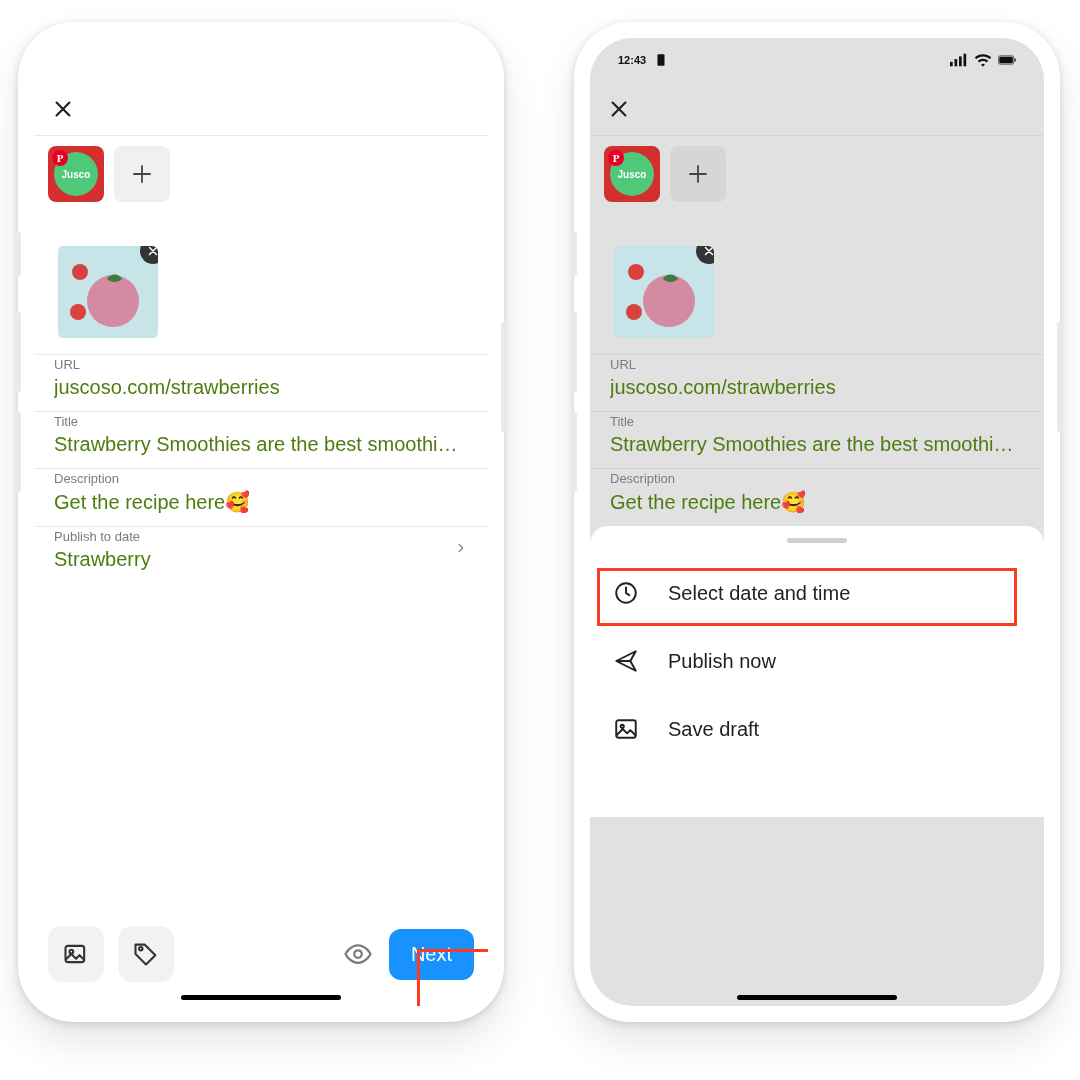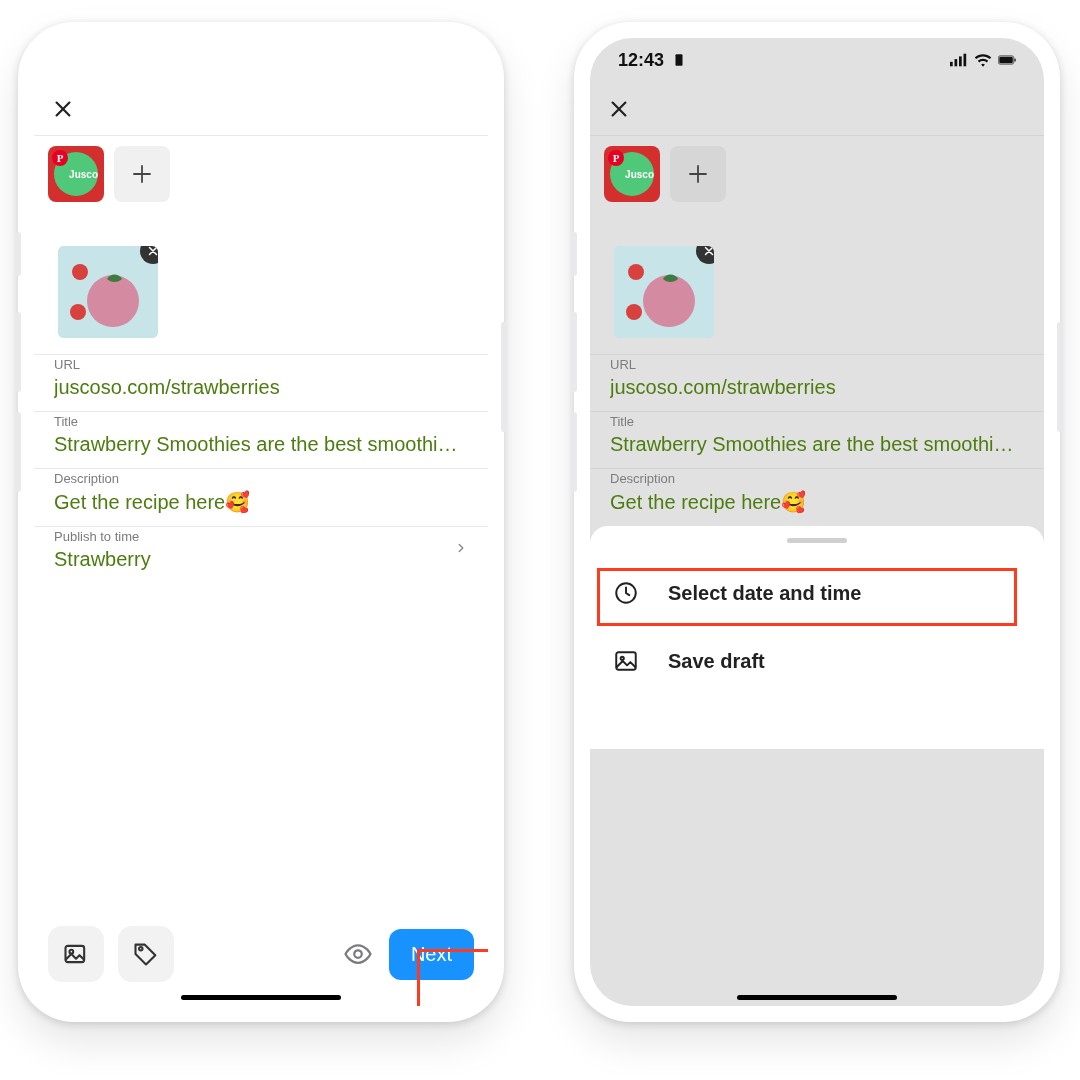--- a/index.html
+++ b/index.html
@@ -41,21 +41,21 @@
   .b3 { left: -3px; top: 390px; width: 6px; height: 80px; }
   .b4 { right: -3px; top: 300px; width: 6px; height: 110px; }
 
   
   .status {
     height: 44px;
     display: flex;
     justify-content: space-between;
     align-items: center;
     padding: 0 28px 0 28px;
-    font-size: 18px;
+    font-size: 11px;
     font-weight: 600;
     color: #111;
   }
   .status .icons { display:flex; gap:6px; align-items:center; }
   .status svg { width:18px; height:14px; }
 
   .topbar {
     height: 54px;
     display:flex;
     align-items:center;
@@ -81,21 +81,21 @@
     display:flex; align-items:center; justify-content:center;
   }
   .chip-brand {
     background: #d32f2f;
     position: relative;
   }
   .chip-brand .circle {
     width: 44px; height: 44px;
     border-radius: 50%;
     background: #4fc879;
-    display:flex; align-items:center; justify-content:flex-end;
+    display:flex; align-items:center; justify-content:center;
   }
   .chip-brand .pin {
     position:absolute;
     top: 4px; left: 4px;
     width: 16px;height:16px;
     border-radius:50%;
     background:#e60023;
     color:#fff;
     font-size:11px;
     font-weight:700;
@@ -218,21 +218,21 @@
   .hl-next {
     left: 383px; top: 911px;
     width: 100px; height: 76px;
   }
   .hl-sched {
     left: 7px;
     top: 42px;
     width: 420px;
     height: 58px;
   }
-  .sheet-wrap { position:relative;font-weight:bold; }
+  .sheet-wrap { position:relative; }
 </style>
 </head>
 <body>
 
 <div class="phone phone-left">
   <div class="phone-btn b1"></div>
     <div class="phone-btn b2"></div>
     <div class="phone-btn b3"></div>
     <div class="phone-btn b4"></div>
   <div class="screen">
@@ -288,21 +288,21 @@
     <div class="field">
       <div class="flabel">Title</div>
       <div class="fval">Strawberry Smoothies are the best smoothies…</div>
     </div>
     <div class="field">
       <div class="flabel">Description</div>
       <div class="fval">Get the recipe here🥰</div>
     </div>
     <div class="field field-board">
       <div>
-        <div class="flabel">Publish to time</div>
+        <div class="flabel">Publish to date</div>
         <div class="fval">Strawberry</div>
       </div>
       <div class="chev">
         <svg width="14" height="22" viewBox="0 0 24 24" fill="none" stroke="currentColor" stroke-width="2.4" stroke-linecap="round" stroke-linejoin="round">
             <polyline points="9 18 15 12 9 6"></polyline>
           </svg>
       </div>
     </div>
 
     <div class="bottom-bar">
@@ -427,20 +427,29 @@
       <div class="sheet-item">
         <span class="si-icon">
           <svg width="26" height="26" viewBox="0 0 24 24" fill="none" stroke="currentColor" stroke-width="1.8" stroke-linecap="round">
               <circle cx="12" cy="12" r="9"></circle>
               <path d="M12 7v5l3 2"></path>
             </svg>
         </span>
         <span>Select date and time</span>
       </div>
 
+      <div class="sheet-item">
+        <span class="si-icon">
+          <svg width="26" height="26" viewBox="0 0 24 24" fill="none" stroke="currentColor" stroke-width="1.8" stroke-linejoin="round">
+              <path d="M3 12l18-9-5 9 5 9-18-9z"></path>
+              <path d="M16 12H3"></path>
+            </svg>
+        </span>
+        <span>Publish now</span>
+      </div>
 
       <div class="sheet-item">
         <span class="si-icon">
           <svg width="26" height="26" viewBox="0 0 24 24" fill="none" stroke="currentColor" stroke-width="1.8" stroke-linejoin="round">
               <rect x="3" y="4" width="18" height="16" rx="2"></rect>
               <circle cx="8.5" cy="9.5" r="1.5"></circle>
               <path d="M3 18l6-6 4 4 3-3 5 5"></path>
             </svg>
         </span>
         <span>Save draft</span>

